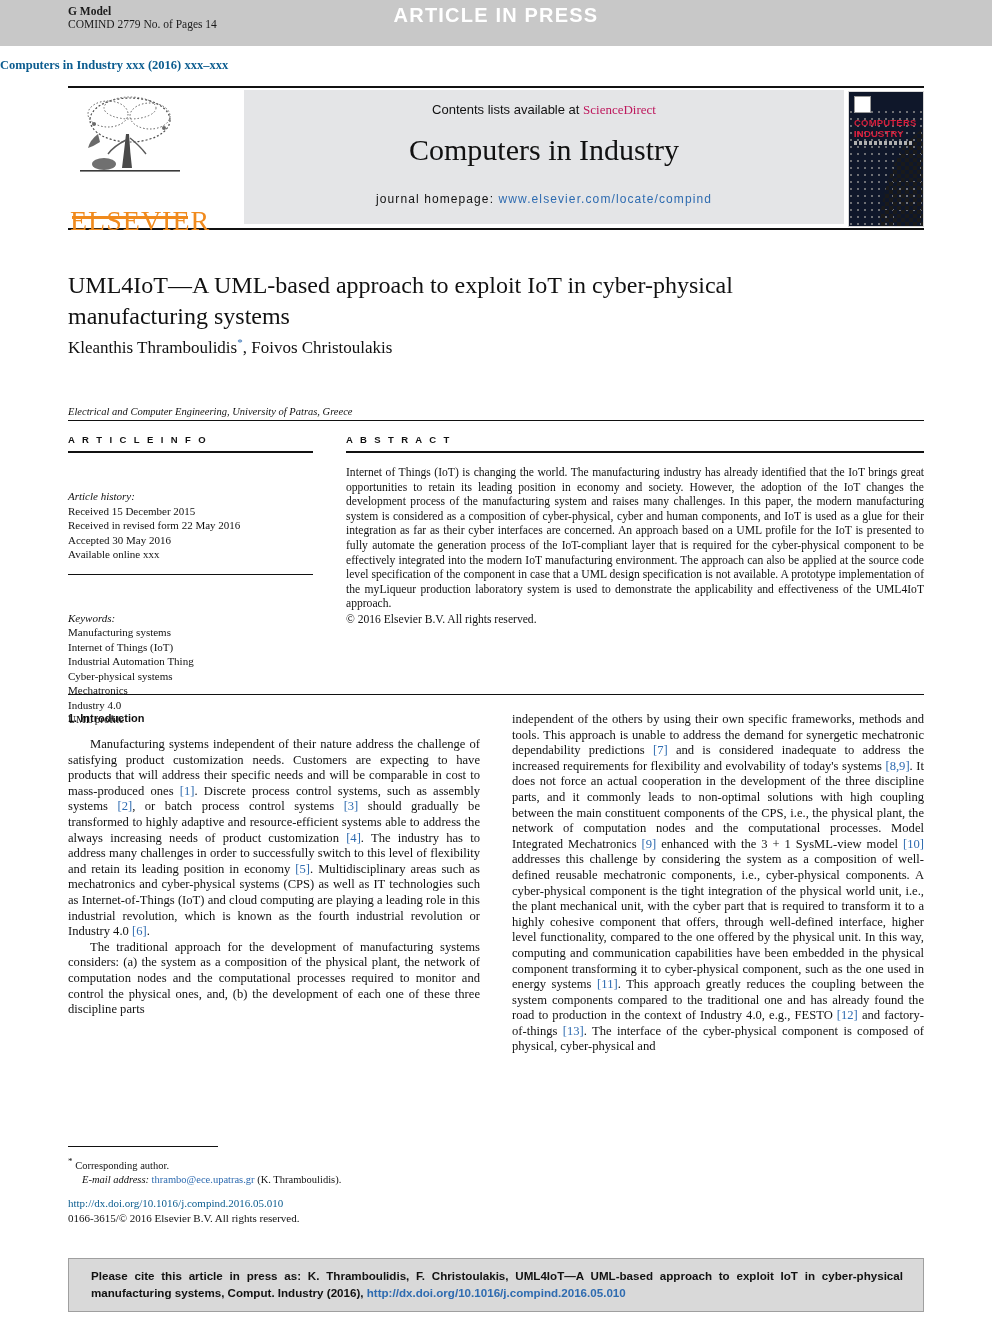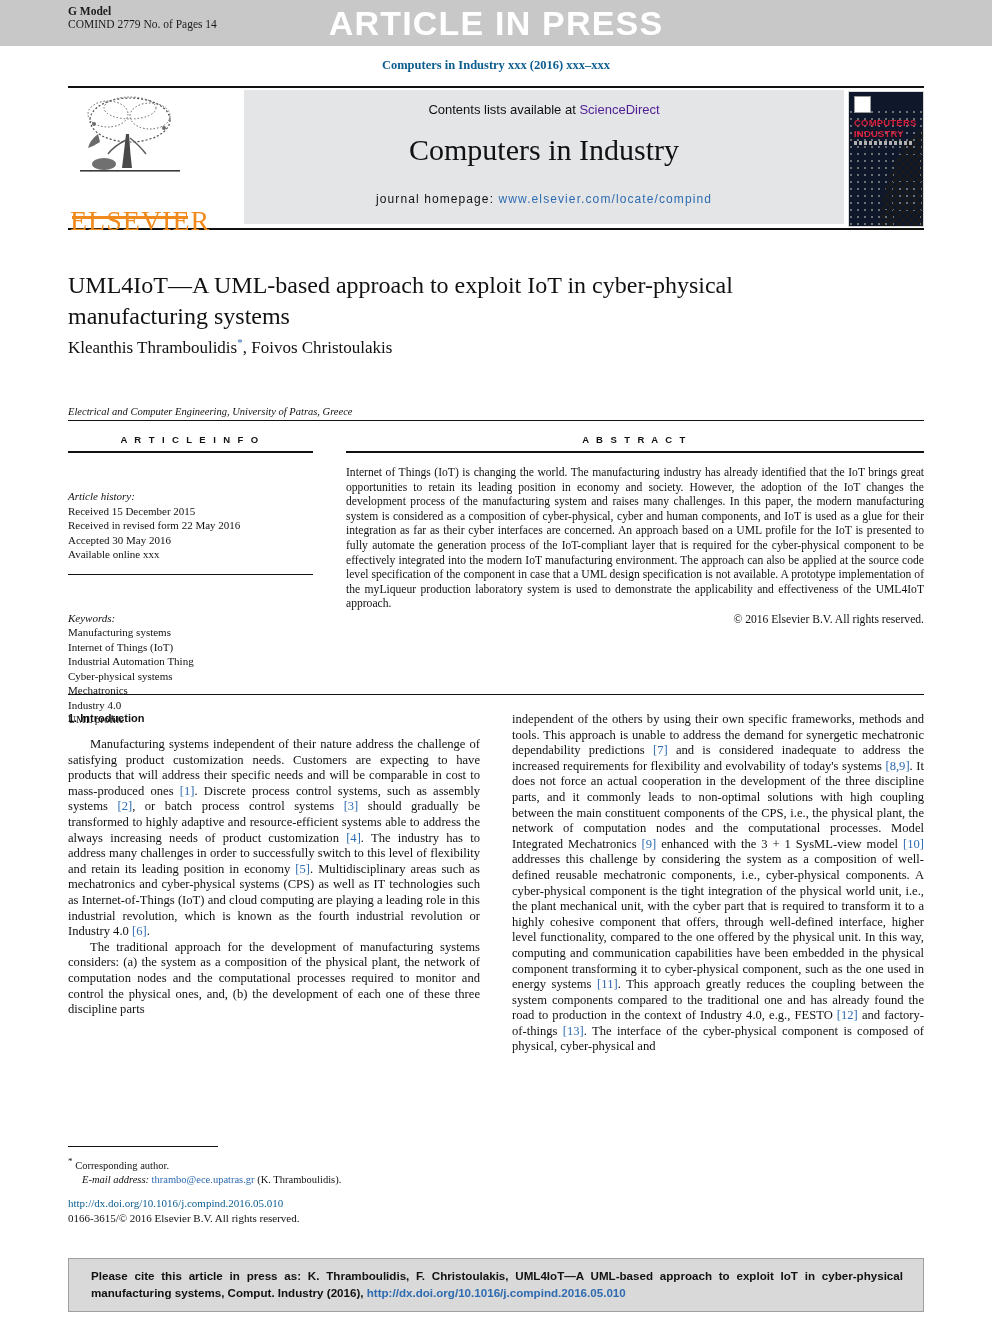--- a/index.html
+++ b/index.html
@@ -32,32 +32,31 @@
     font-weight: bold;
     color: #1a1a1a;
   }
   .gmodel .sub { font-weight: normal; }
   .aip {
     position: absolute;
     left: 0; top: 4px;
     width: 992px;
     text-align: center;
     font-family: "Liberation Sans", sans-serif;
-    font-size: 34px;
+    font-size: 20px;
     letter-spacing: 1.2px;
     font-weight: bold;
     color: #ffffff;
   }
 
   
   .runhead {
     position: absolute;
     left: 0; top: 58px;
     width: 992px;
-    text-align: center;
     font-family: "Liberation Serif", serif;
     font-size: 12.5px;
     font-weight: bold;
     color: #0b5c8f;
   }
 
   
   .masthead {
     position: absolute;
     left: 68px; top: 86px;
@@ -73,21 +72,21 @@
   }
   .mast-contents {
     position: absolute;
     left: 176px; top: 14px;
     width: 600px;
     text-align: center;
     font-family: "Liberation Sans", sans-serif;
     font-size: 13px;
     color: #111;
   }
-  .mast-contents .sd { color: #4c1d95; }
+  .mast-contents .sd { color: #be185d; font-family: Liberation Serif, serif; }
   .mast-journal {
     position: absolute;
     left: 176px; top: 45px;
     width: 600px;
     text-align: center;
     font-family: "Liberation Serif", serif;
     font-size: 30px;
     color: #111;
   }
   .mast-home {
@@ -202,21 +201,20 @@
 
   .info-col { position: absolute; left: 68px; top: 434px; width: 245px; }
   .abs-col  { position: absolute; left: 346px; top: 434px; width: 578px; }
 
   .sec-head {
     font-family: "Liberation Sans", sans-serif;
     font-size: 9.5px;
     font-weight: bold;
     letter-spacing: 2.4px;
     color: #111;
-    text-align: center;
   }
   .thin-rule {
     margin-top: 6px;
     height: 2px;
     background: #111;
   }
   .hist-block, .kw-block {
     font-family: "Liberation Serif", serif;
     font-size: 11px;
     line-height: 14.5px;
@@ -230,21 +228,20 @@
   .abstract-text {
     margin-top: 13px;
     font-family: "Liberation Serif", serif;
     font-size: 11.6px;
     line-height: 14.6px;
     text-align: justify;
     color: #111;
   }
   .copyright {
     margin-top: 1px;
-    text-align: right;
     font-family: "Liberation Serif", serif;
     font-size: 11.6px;
     color: #111;
   }
 
   
   .col-left {
     position: absolute;
     left: 68px; top: 712px;
     width: 412px;

